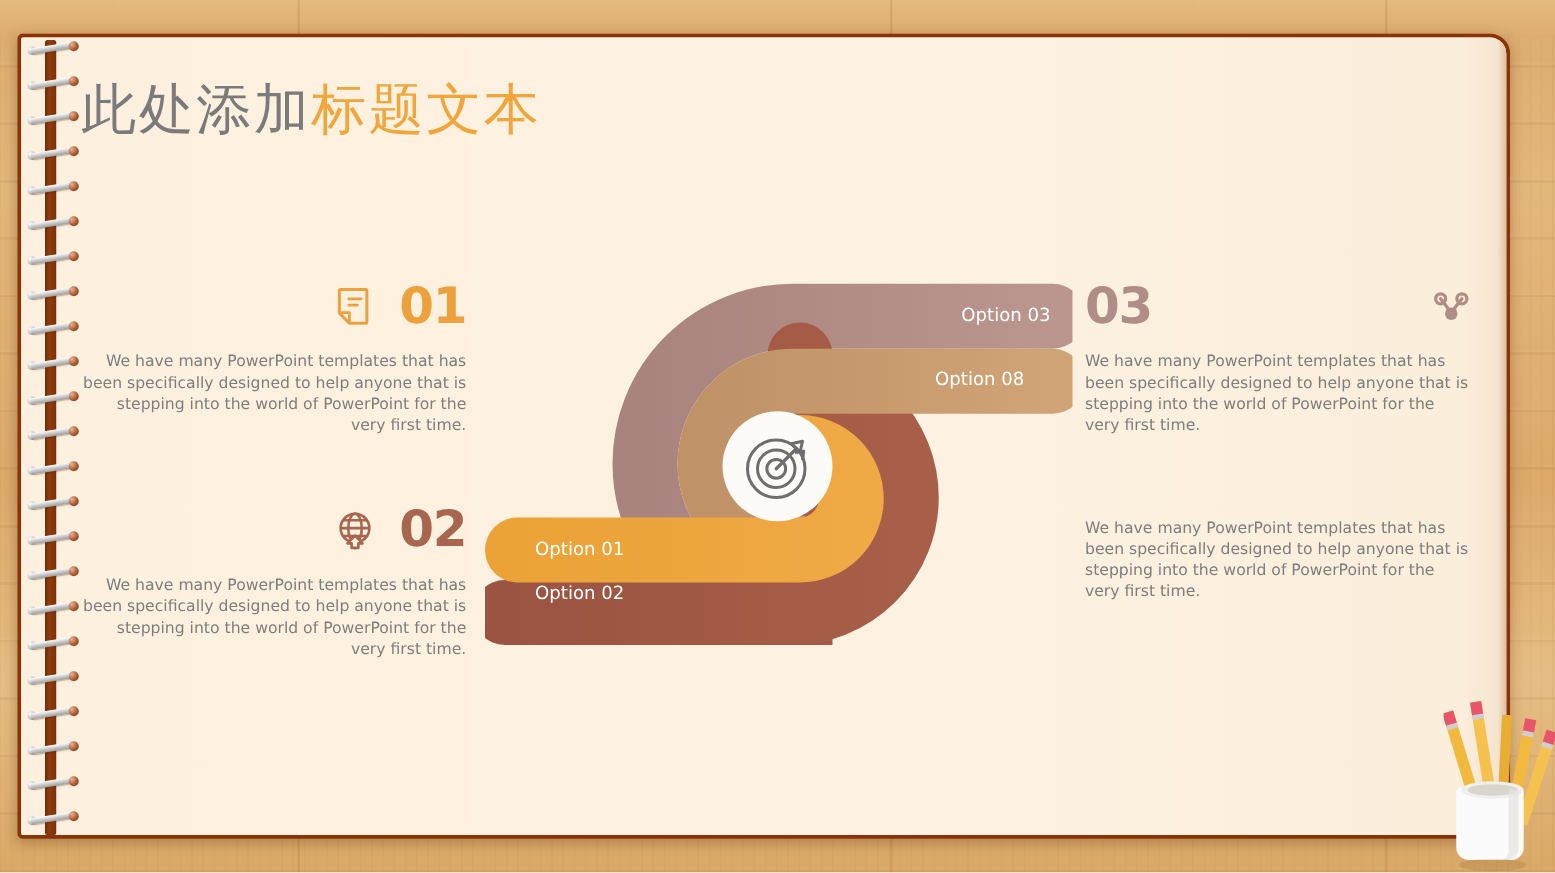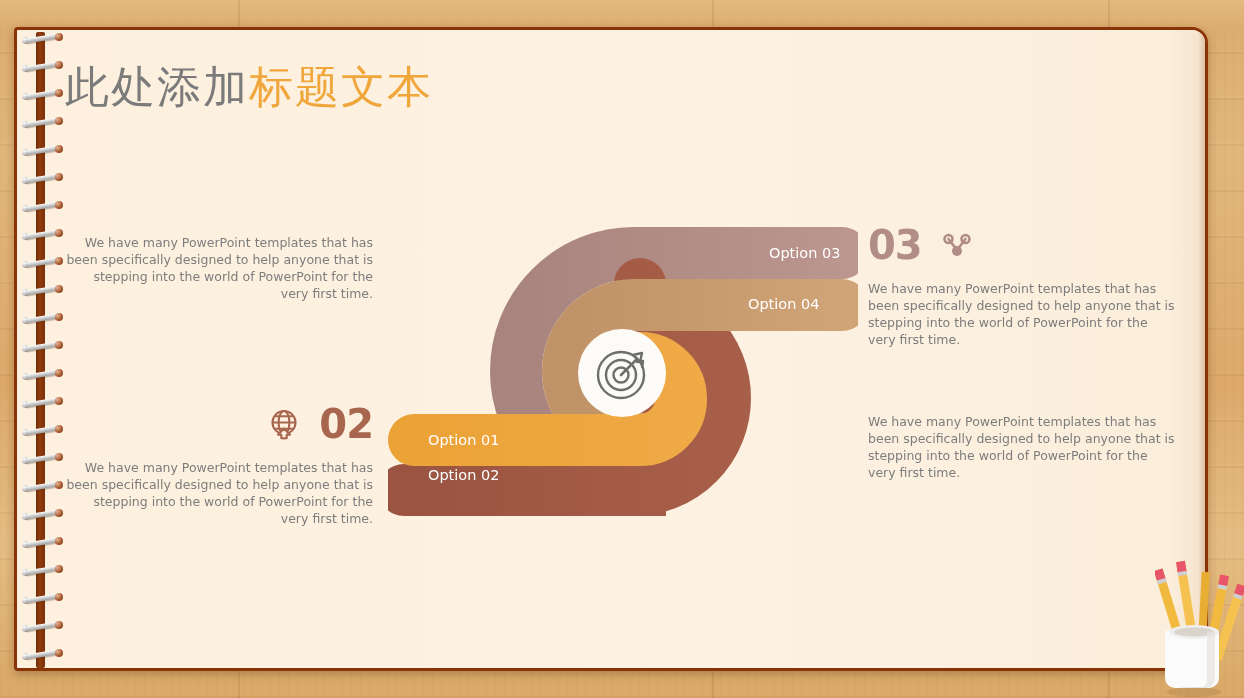--- a/index.html
+++ b/index.html
@@ -88,21 +88,21 @@
   }
   .title .t-dark{color:#7b7b7b;}
   .title .t-accent{color:#f0a63b;}
 
   
   .item{position:absolute;width:310px;}
   .item .head{
     display:flex;align-items:center;gap:18px;height:46px;
   }
   .item.left .head{justify-content:flex-end;}
-  .item.right .head{justify-content:flex-start;}
+  .item.right .head{justify-content:space-between;}
   .num{
     font-size:40px;font-weight:bold;letter-spacing:-1px;line-height:1;
     font-family:"DejaVu Sans","Liberation Sans",sans-serif;
   }
   .icon-wrap{width:34px;height:34px;display:block;}
   .body-txt{
     font-size:12.5px;line-height:17px;color:#7d7d7d;margin-top:12px;
     font-family:"DejaVu Sans","Liberation Sans",sans-serif;
   }
   .item.left .body-txt{text-align:right;}
@@ -257,20 +257,30 @@
       <span class="wire"></span>
       <span class="bead-r"></span>
     </div>
   </div>
 
 <div class="title">
   <span class="t-dark">此处添加</span><span class="t-accent">标题文本</span>
 </div>
 
 <div class="item left" id="item-01">
+  <div class="head">
+    <span class="icon-wrap">
+      <svg viewBox="0 0 34 34" width="34" height="34">
+        <path d="M5.5 3.5 h20 a1 1 0 0 1 1 1 v25 a1 1 0 0 1 -1 1 h-13 l-8 -8 v-18 a1 1 0 0 1 1 -1 z" fill="none" stroke="#eda13c" stroke-width="2.4" stroke-linejoin="round"></path>
+        <path d="M4.5 22 h8 v8" fill="none" stroke="#eda13c" stroke-width="2.2" stroke-linejoin="round"></path>
+        <path d="M12 11 h10 M12 16 h7" stroke="#eda13c" stroke-width="2.2" stroke-linecap="round"></path>
+      </svg>
+    </span>
+    <span class="num" style="color:#eda13c">01</span>
+  </div>
   <div class="body-txt">We have many PowerPoint templates that has been specifically designed to help anyone that is stepping into the world of PowerPoint for the very first time.</div>
 </div>
 
 <div class="item left" id="item-02">
   <div class="head">
     <span class="icon-wrap">
       <svg viewBox="0 0 34 34" width="34" height="34">
         <circle cx="17" cy="15.5" r="11.5" fill="none" stroke="#a9664f" stroke-width="2.1"></circle>
         <ellipse cx="17" cy="15.5" rx="5.4" ry="11.5" fill="none" stroke="#a9664f" stroke-width="2.1"></ellipse>
         <path d="M5.8 15.5 h22.4 M7.4 9.2 h19.2 M7.4 21.8 h19.2" stroke="#a9664f" stroke-width="2.1"></path>
@@ -350,21 +360,21 @@
         <circle cx="-1" cy="2" r="15" fill="none" stroke="#6e6e6e" stroke-width="2.4"></circle>
         <circle cx="-1" cy="2" r="7.5" fill="none" stroke="#6e6e6e" stroke-width="2.4"></circle>
         <path d="M-1 2 L15 -14" stroke="#6e6e6e" stroke-width="2.6" stroke-linecap="round"></path>
         <path d="M11 -18 l9 -2 -2 9 z" fill="none" stroke="#6e6e6e" stroke-width="2.4" stroke-linejoin="round"></path>
         <path d="M14 -11 l7 -1 -1 7" fill="none" stroke="#6e6e6e" stroke-width="2.4" stroke-linejoin="round"></path>
       </g>
     </g>
   </svg>
 
   <span class="opt-label" style="left:381px;top:33px;">Option 03</span>
-  <span class="opt-label" style="left:360px;top:84px;">Option 04</span>
+  <span class="opt-label" style="left:360px;top:84px;">Option 08</span>
   <span class="opt-label" style="left:40px;top:220px;">Option 01</span>
   <span class="opt-label" style="left:40px;top:255px;">Option 02</span>
 </div>
 
 <div class="pencils">
   <svg width="90" height="140" viewBox="0 0 90 140">
     <g>
 
       <g transform="rotate(-17 30 60)">
         <rect x="14" y="6" width="9" height="86" fill="#f2b93f"></rect>

